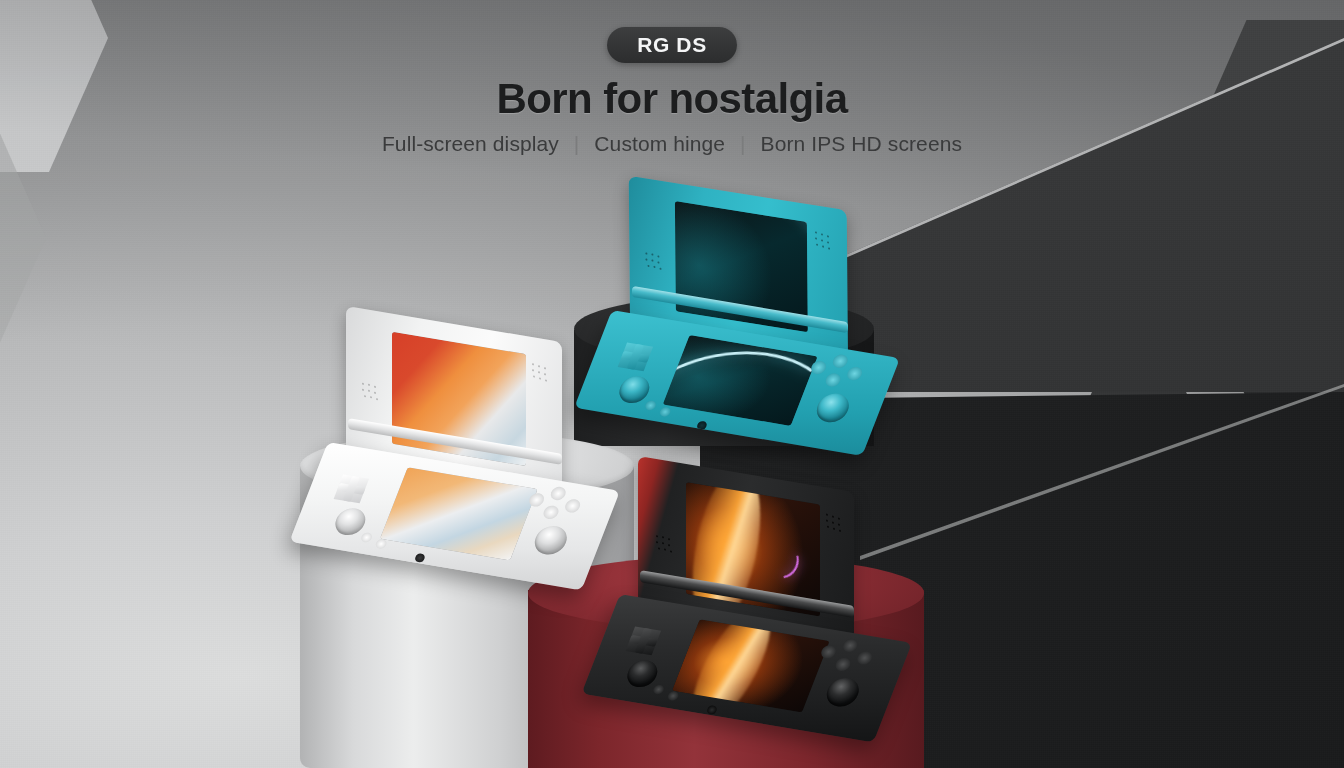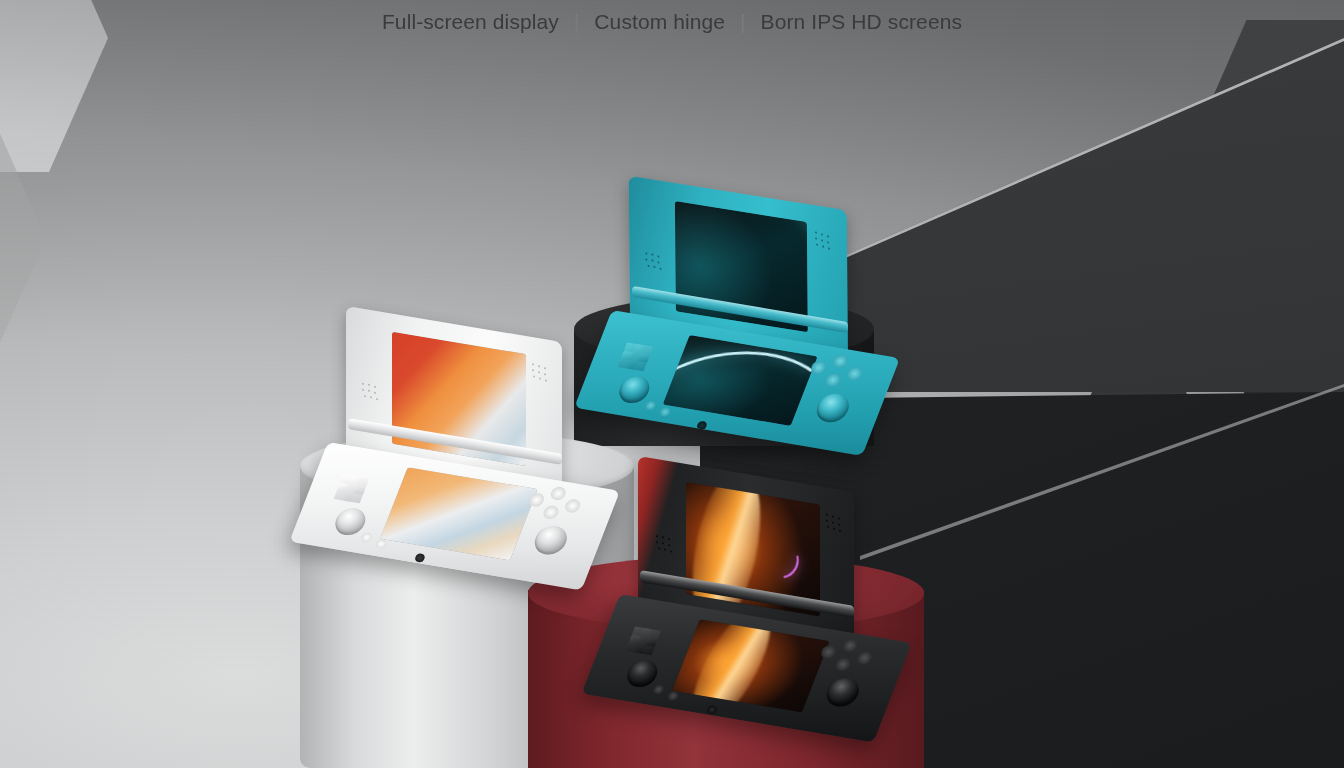--- a/index.html
+++ b/index.html
@@ -276,20 +276,22 @@
   </div>
 
   <div class="slab-top"></div>
   <div class="slab-top-edge"></div>
   <div class="slab-face"></div>
   <div class="slab-face-edge"></div>
 
   <div class="bg-noise"></div>
 
   <div class="headerblock">
+    <div class="badge">RG DS</div>
+    <h1 class="headline">Born for nostalgia</h1>
     <div class="subline">
       <span>Full-screen display</span>
       <span class="sep">|</span>
       <span>Custom hinge</span>
       <span class="sep">|</span>
       <span>Born IPS HD screens</span>
     </div>
   </div>
 
   <div class="ped-shadow" style="left:560px; top:400px; width:340px; height:74px;"></div>

